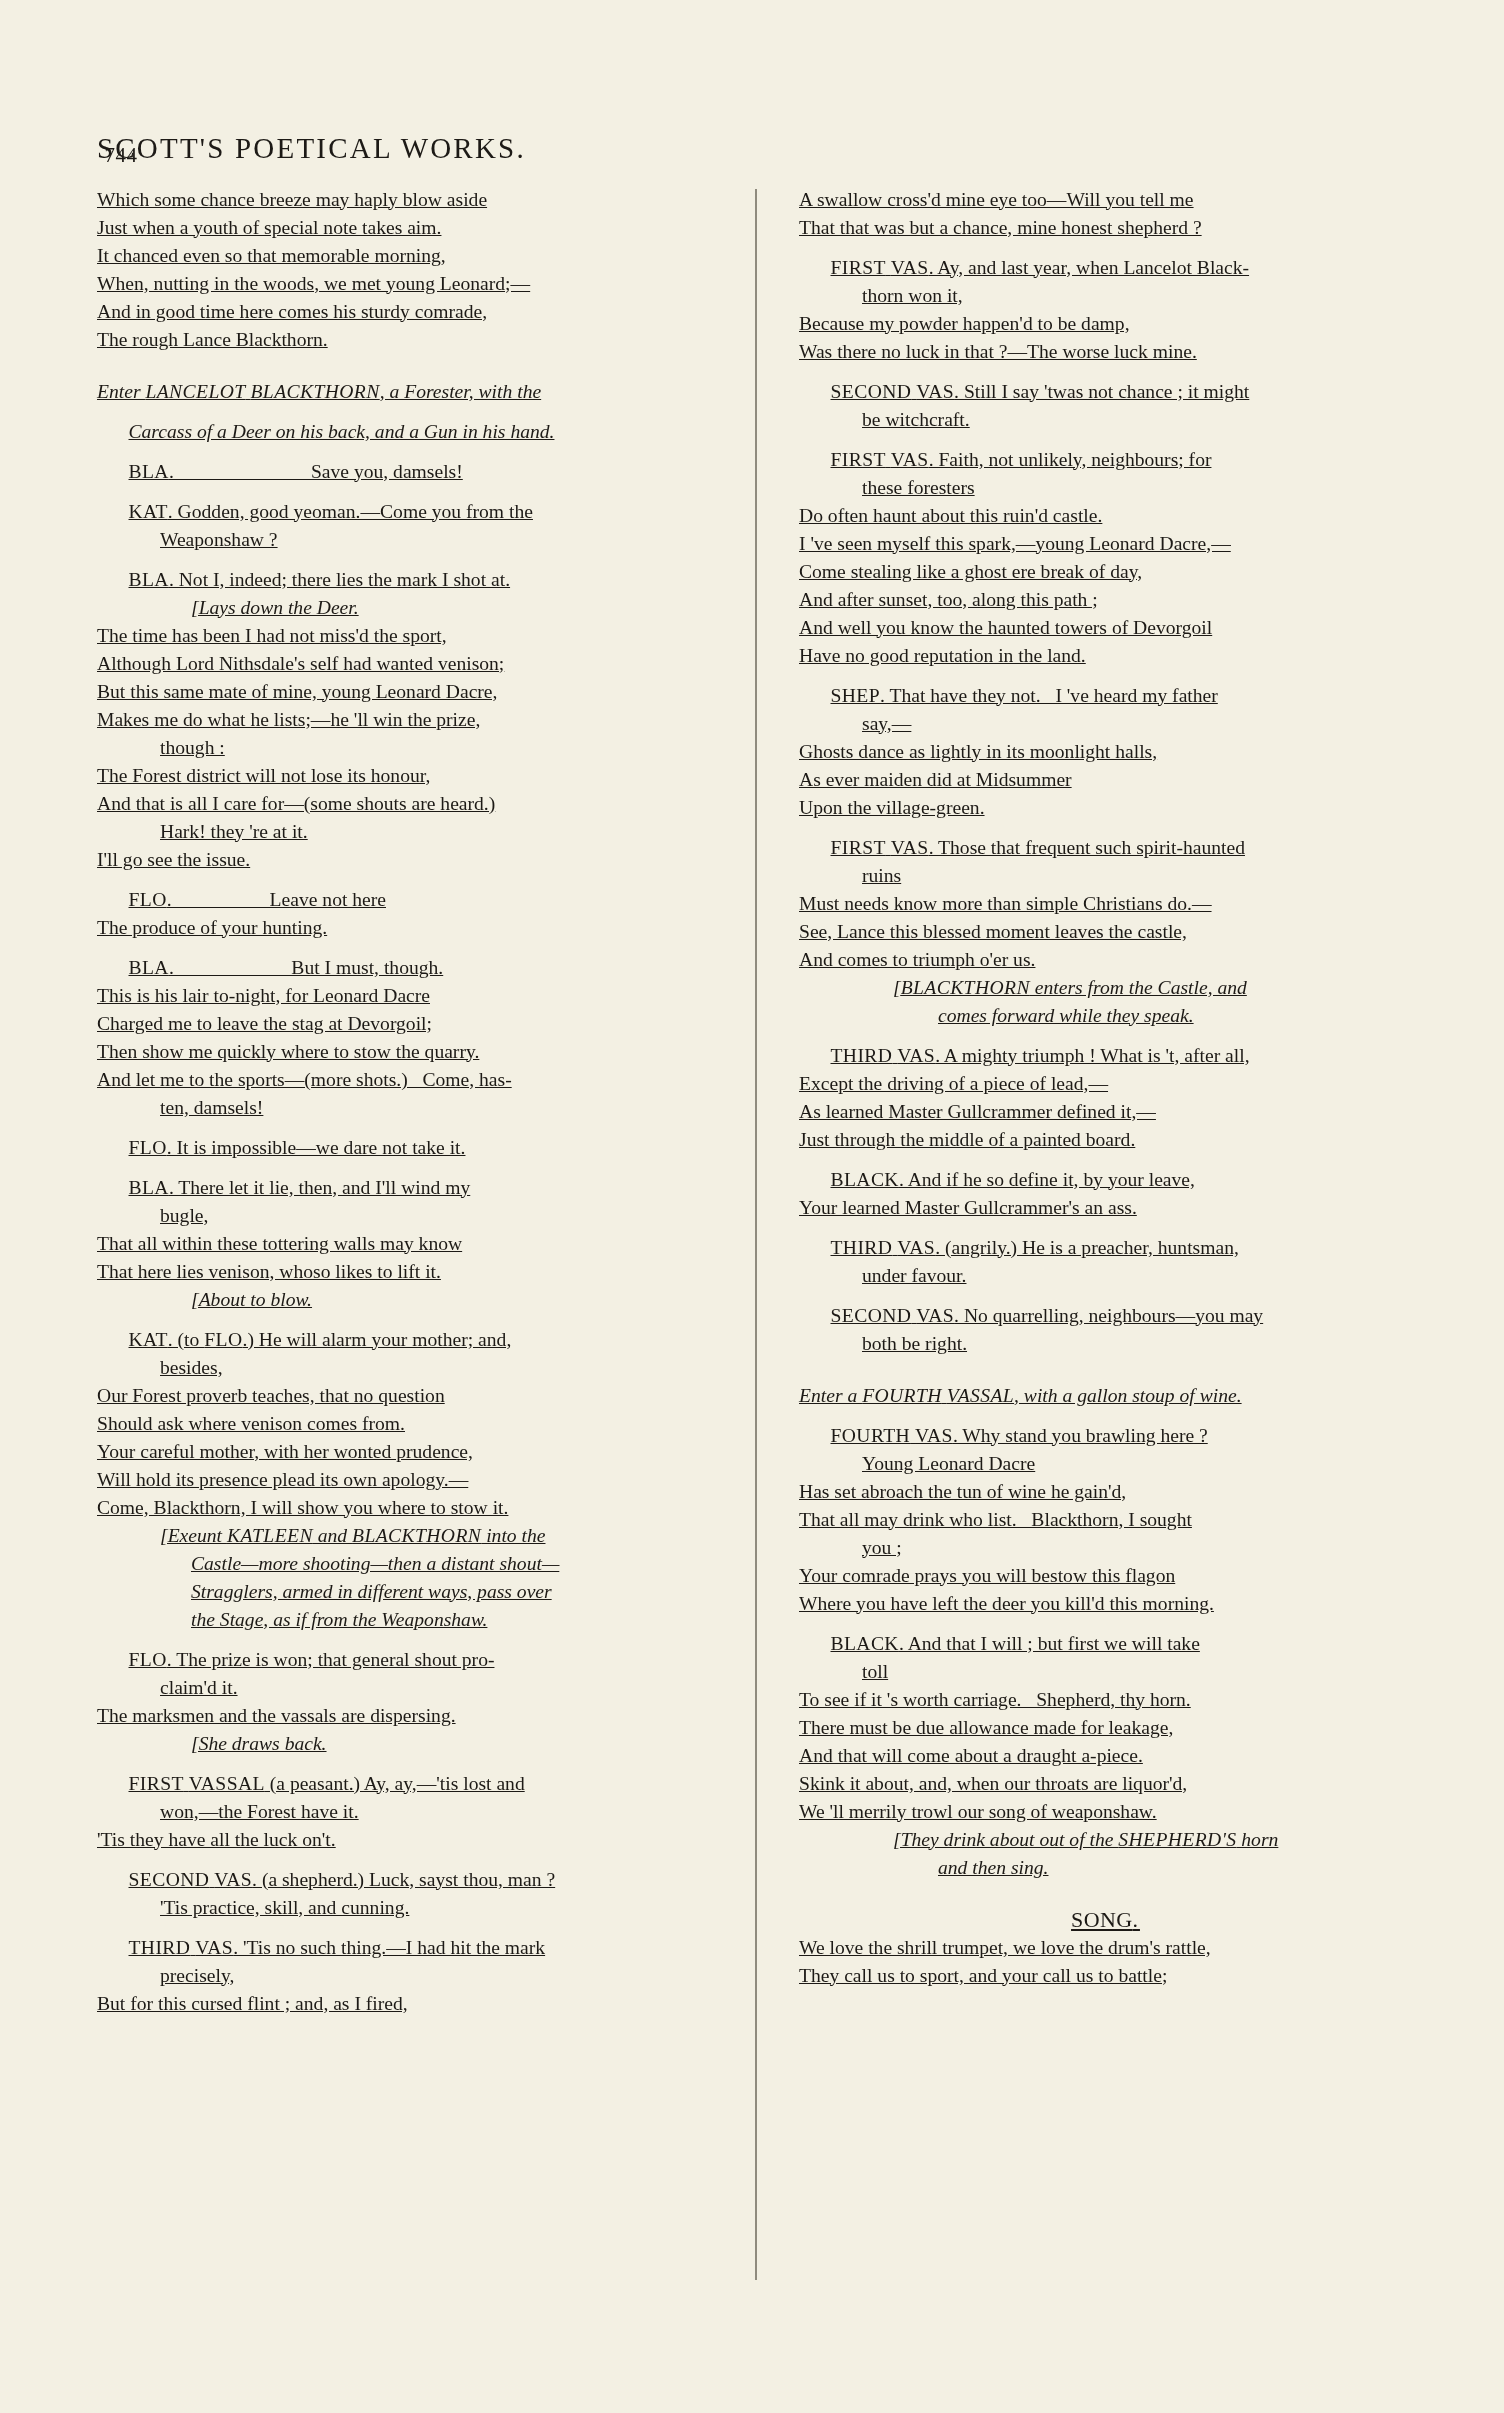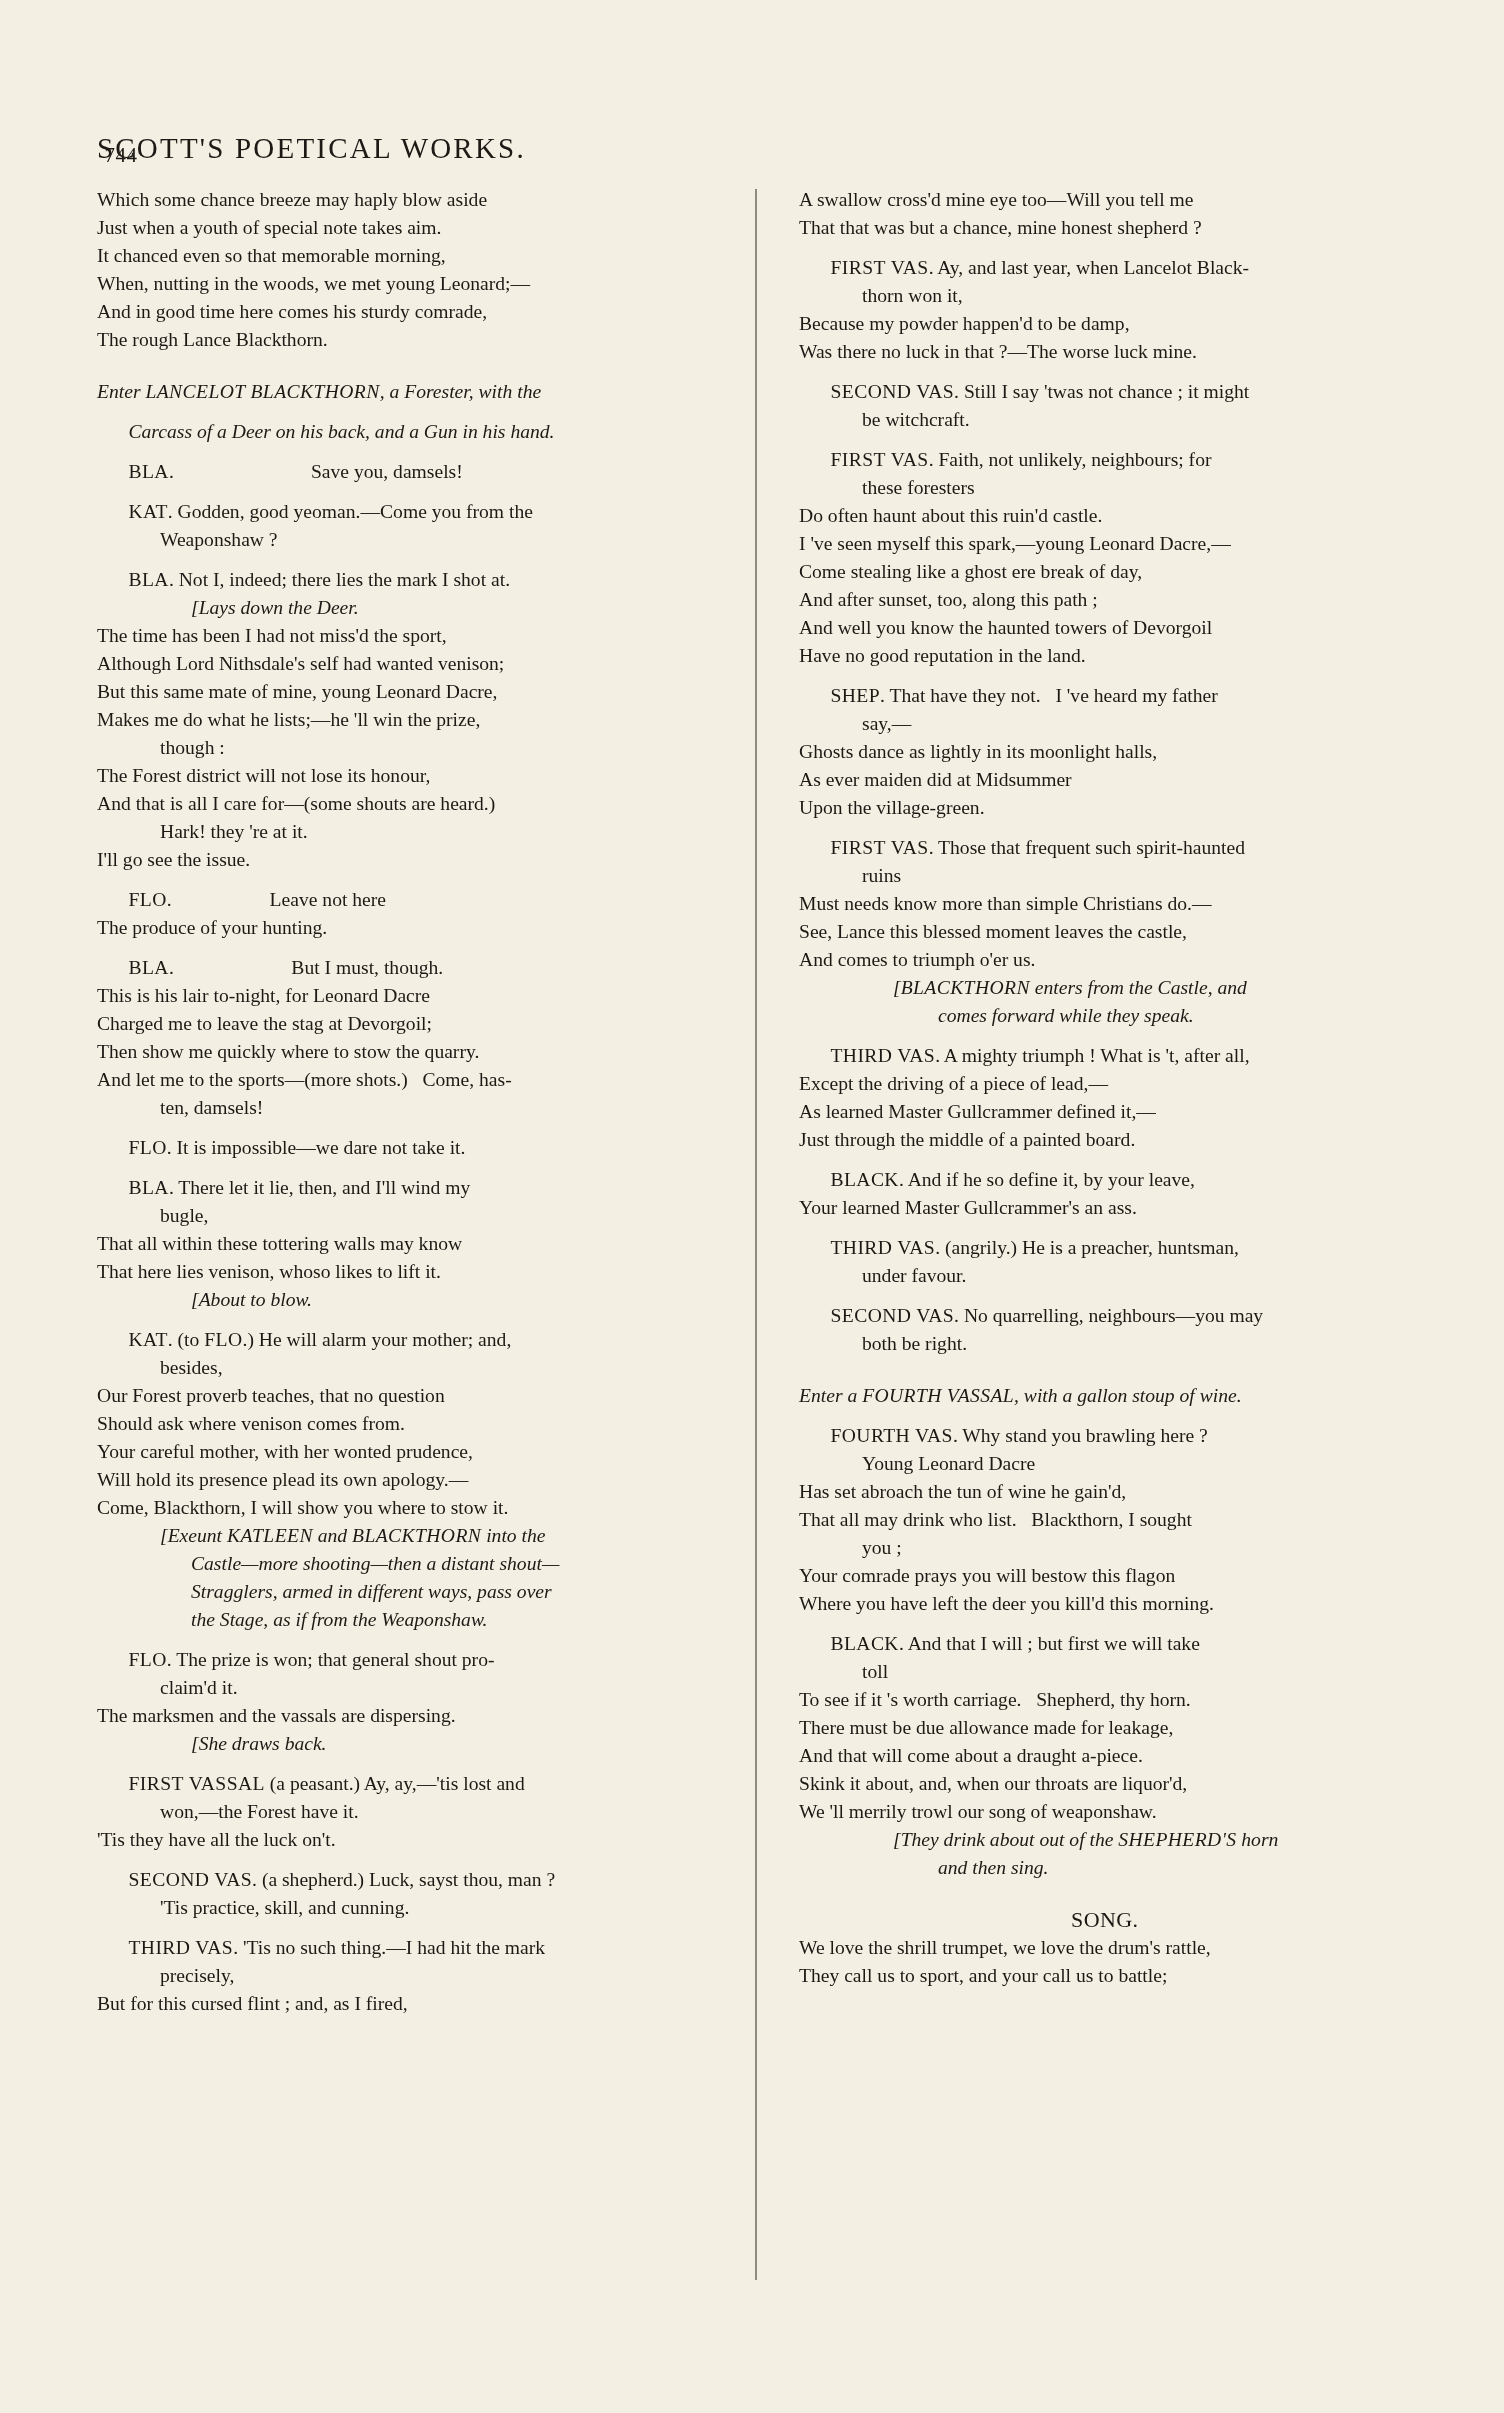--- a/index.html
+++ b/index.html
@@ -56,20 +56,21 @@
     width: 1315px;
     height: 2121px;
   }
   .col {
     position: absolute;
     top: 0;
     width: 613px;
     font-size: 19.6px;
     line-height: 28px;
     text-align: left;
+    text-decoration: underline;
   }
   .col-left { left: 0; }
   .col-right { left: 702px; }
   .rule {
     position: absolute;
     left: 658px;
     top: 3.7px;
     width: 1.9px;
     height: 2091px;
     background: #6d6a5c;

